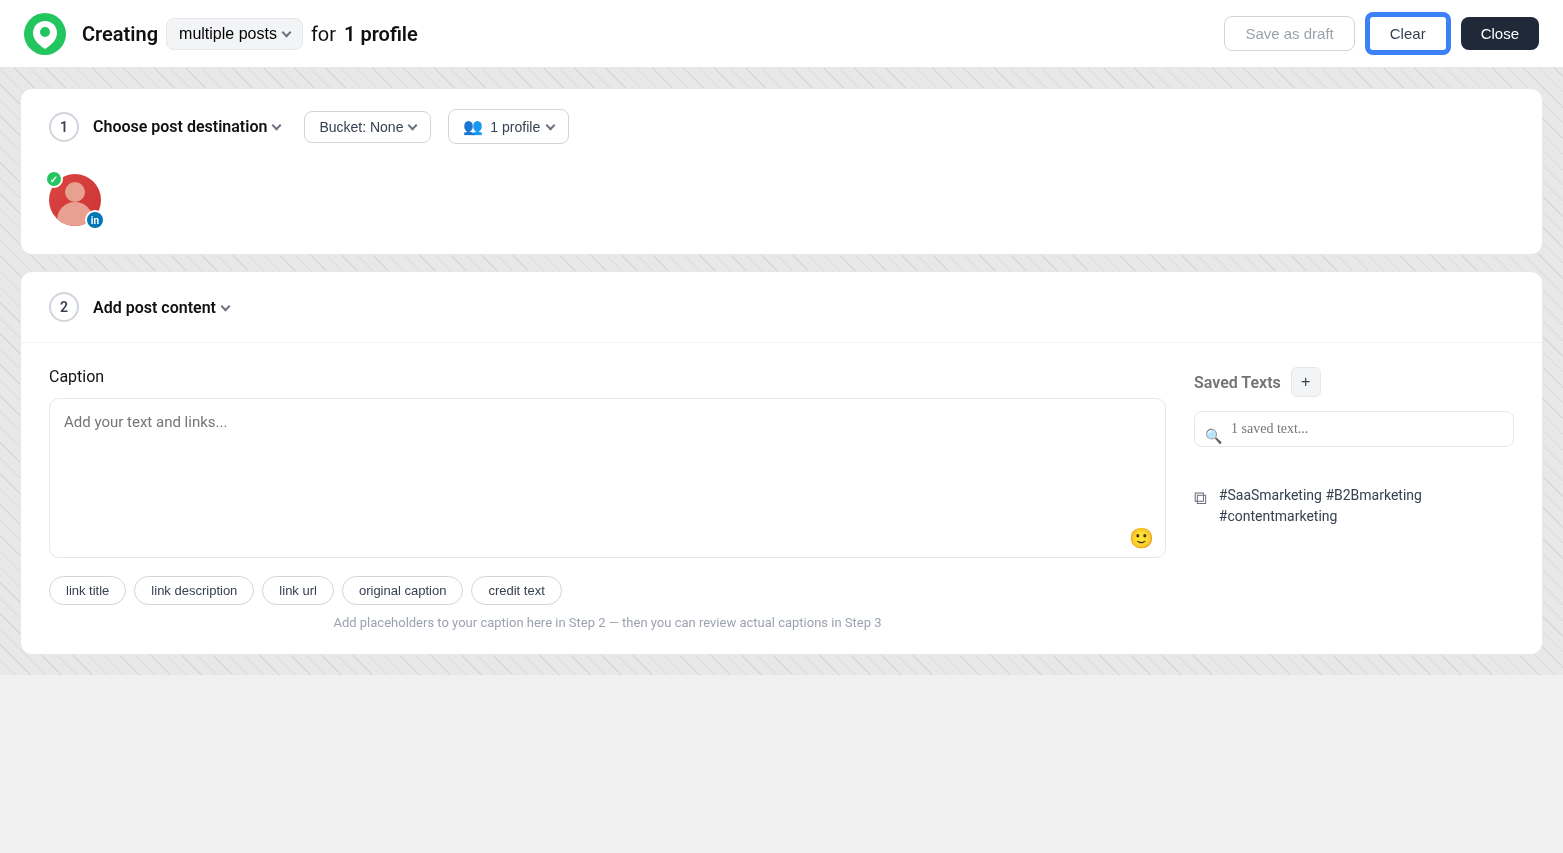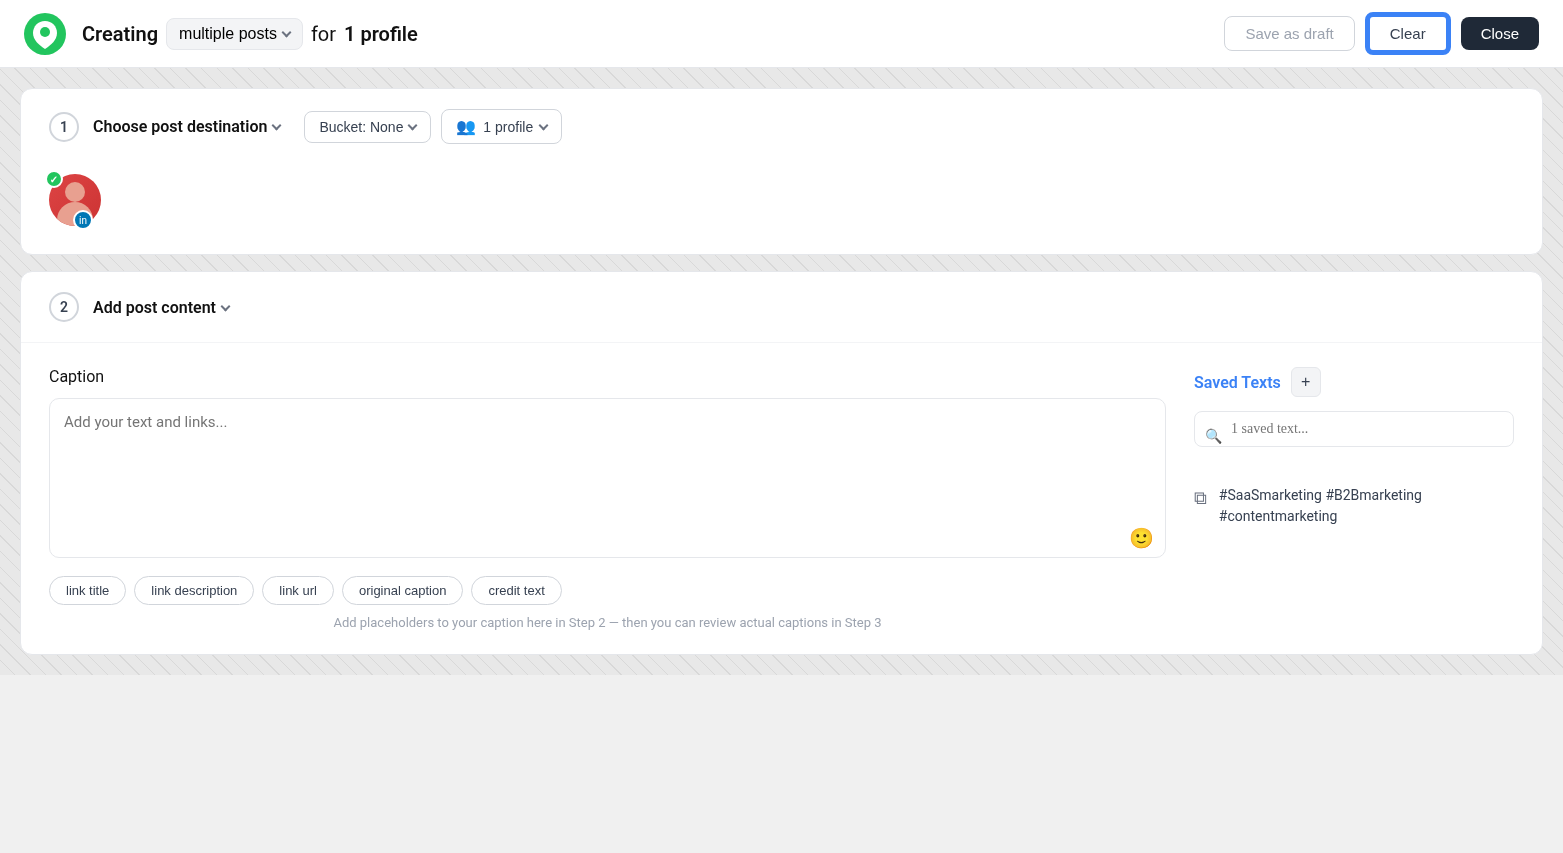--- a/index.html
+++ b/index.html
@@ -132,21 +132,21 @@
       font-size: 16px;
       font-weight: 600;
       color: #111;
       display: flex;
       align-items: center;
       gap: 6px;
     }
     .step-controls {
       display: flex;
       align-items: center;
-      gap: 10px;
+      gap: 17px;
       margin-left: 10px;
     }
     .dropdown-pill {
       display: flex;
       align-items: center;
       gap: 6px;
       background: white;
       border: 1px solid #d1d5db;
       border-radius: 8px;
       padding: 7px 14px;
@@ -223,31 +223,31 @@
       align-items: center;
       justify-content: center;
       color: white;
       font-size: 10px;
       font-weight: bold;
       border: 2px solid white;
     }
     .linkedin-badge {
       position: absolute;
       bottom: 0;
-      right: 12px;
+      right: 0;
       width: 20px;
       height: 20px;
       background: #0077b5;
       border-radius: 50%;
       display: flex;
       align-items: center;
       justify-content: center;
       color: white;
       font-size: 10px;
-      font-weight: normal;
+      font-weight: bold;
       border: 2px solid white;
     }
 
     
     .step2-card {
       background: white;
       border-radius: 12px;
       border: 1px solid #e5e7eb;
     }
     .step2-header {
@@ -327,21 +327,21 @@
     
     .saved-texts-header {
       display: flex;
       align-items: center;
       gap: 10px;
       margin-bottom: 14px;
     }
     .saved-texts-title {
       font-size: 16px;
       font-weight: 600;
-      color: #3b82f6;
+      color: #737373;
     }
     .add-btn {
       width: 30px;
       height: 30px;
       background: #f3f4f6;
       border: 1px solid #e5e7eb;
       border-radius: 6px;
       display: flex;
       align-items: center;
       justify-content: center;

